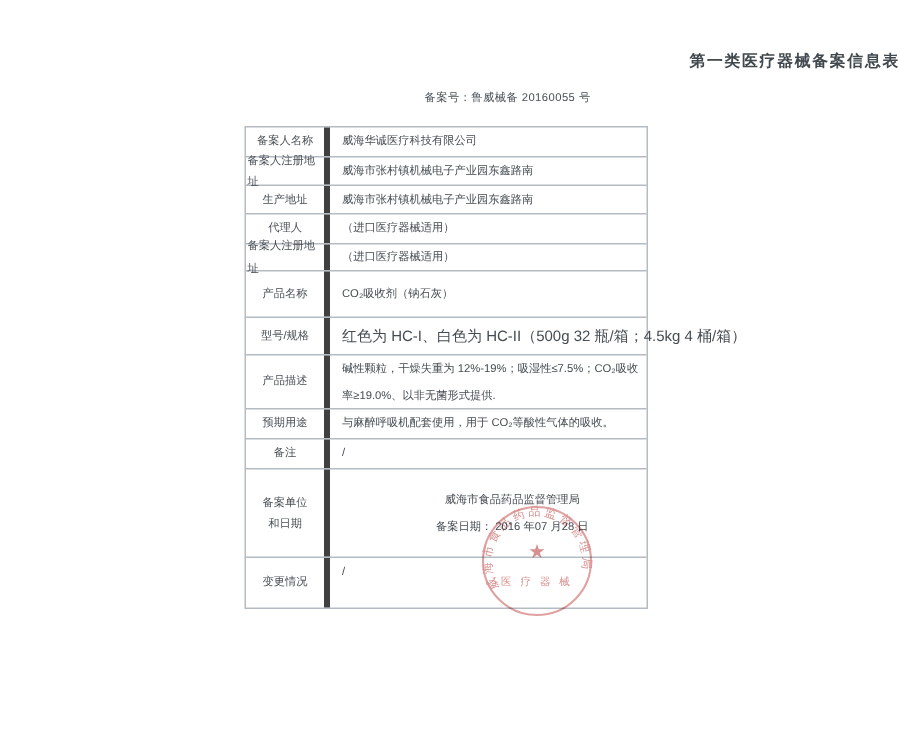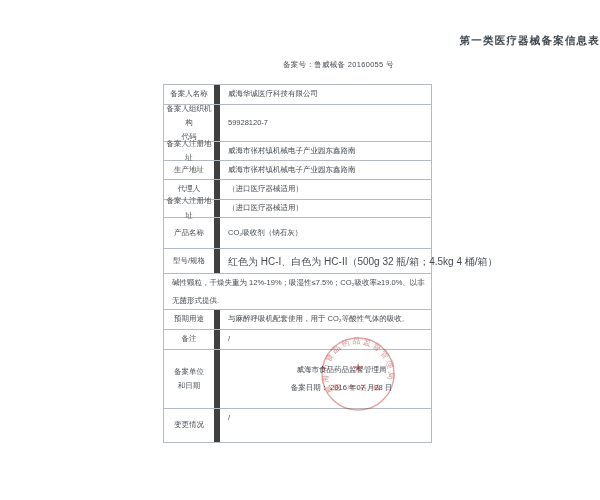--- a/index.html
+++ b/index.html
@@ -18,23 +18,23 @@
   }
 
   .info-table {
     position:absolute; left:163px; top:84px; width:269px;
     border:1px solid #b5bbc2; box-sizing:border-box; background:transparent; z-index:1;
   }
   .row { display:flex; border-top:1px solid #b5bbc2; box-sizing:border-box; }
   .row:first-child { border-top:none; }
   .cell-label {
     width:56px; min-width:56px; box-sizing:border-box;
-    border-right:6px solid #404040;
+    border-right:4px solid #404040;
     display:flex; flex-direction:column; align-items:center; justify-content:center;
-    text-align:center; font-size:7.5px; line-height:1.9; color:#4a5056; padding:1px 1px;
+    font-size:7.5px; line-height:1.9; color:#4a5056; padding:1px 1px;
   }
   .cell-value {
     flex:1; display:flex; align-items:center; box-sizing:border-box;
     font-size:7.5px; color:#454c52; padding:2px 4px 2px 8px; line-height:1.7;
   }
   .cell-value.top    { align-items:flex-start; padding-top:3px; }
   .cell-value.wrap   { line-height:2.3; }
   .cell-value.center-col {
     flex-direction:column; justify-content:center; align-items:center;
     padding-left:36px; text-align:center;
@@ -55,27 +55,20 @@
   <div class="doc-title">第一类医疗器械备案信息表</div>
   <div class="record-no">备案号：鲁威械备 20160055 号</div>
 
   <div class="info-table">
 
     <div class="row" style="height:19px;">
       <div class="cell-label">备案人名称</div>
       <div class="cell-value">威海华诚医疗科技有限公司</div>
     </div>
 
-    <div class="row" style="height:37px;">
-      <div class="cell-label">
-        <span class="lbl-line">备案人组织机构</span>
-        <span class="lbl-line">代码</span>
-      </div>
-      <div class="cell-value">59928120-7</div>
-    </div>
 
     <div class="row" style="height:19px;">
       <div class="cell-label">备案人注册地址</div>
       <div class="cell-value">威海市张村镇机械电子产业园东鑫路南</div>
     </div>
 
     <div class="row" style="height:19px;">
       <div class="cell-label">生产地址</div>
       <div class="cell-value">威海市张村镇机械电子产业园东鑫路南</div>
     </div>
@@ -94,20 +87,21 @@
       <div class="cell-label">产品名称</div>
       <div class="cell-value">CO₂吸收剂（钠石灰）</div>
     </div>
 
     <div class="row" style="height:25px;">
       <div class="cell-label">型号/规格</div>
       <div class="cell-value" style="white-space:nowrap; font-size:10px;">红色为 HC-I、白色为 HC-II（500g  32 瓶/箱；4.5kg  4 桶/箱）</div>
     </div>
 
     <div class="row" style="height:36px;">
+      <div class="cell-label">产品描述</div>
       <div class="cell-value wrap">碱性颗粒，干燥失重为 12%-19%；吸湿性≤7.5%；CO₂吸收率≥19.0%、以非无菌形式提供.</div>
     </div>
 
     <div class="row" style="height:20px;">
       <div class="cell-label">预期用途</div>
       <div class="cell-value">与麻醉呼吸机配套使用，用于 CO₂等酸性气体的吸收。</div>
     </div>
 
     <div class="row" style="height:20px;">
       <div class="cell-label">备注</div>

